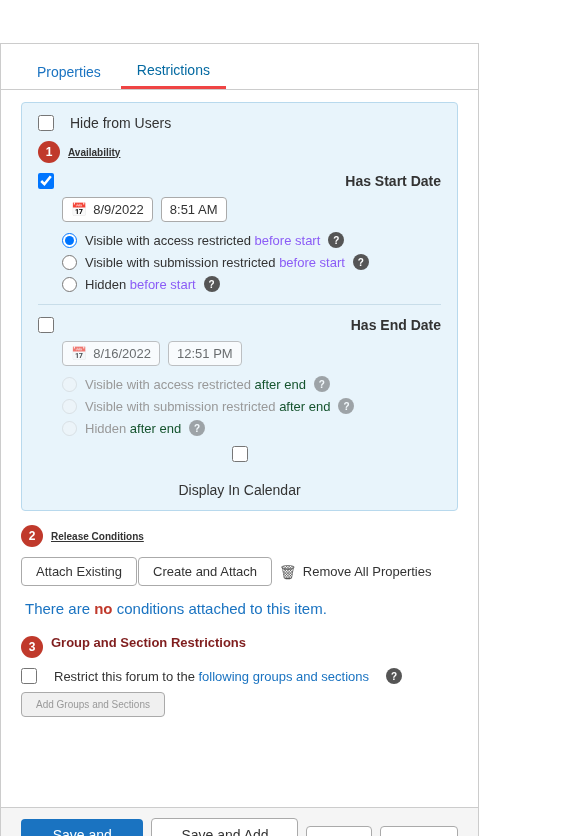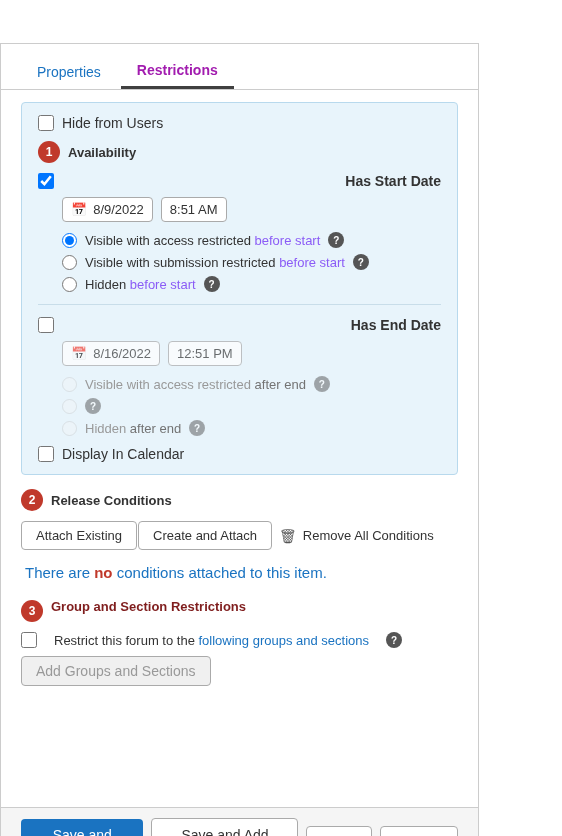--- a/index.html
+++ b/index.html
@@ -30,23 +30,23 @@
     .tab {
       padding: 8px 16px;
       cursor: pointer;
       color: #1a73c1;
       font-size: 14px;
       border: none;
       background: none;
       margin-right: 4px;
     }
     .tab.active {
-      color: #a21caf;
-      border-bottom: 3px solid #404040;
-      font-weight: bold;
+      color: #0369a1;
+      border-bottom: 3px solid #ef4444;
+      font-weight: normal;
     }
     .tab.inactive {
       color: #1a73c1;
     }
 
     
     .content {
       flex: 1;
       padding: 12px 20px;
       background: #fff;
@@ -58,40 +58,41 @@
       border: 1px solid #b8d9ed;
       border-radius: 4px;
       padding: 12px 16px;
       margin-bottom: 14px;
     }
 
     
     .hide-row {
       display: flex;
       align-items: flex-start;
-      gap: 8px;
+      gap: 16px;
       margin-bottom: 10px;
     }
     .badge {
       width: 22px;
       height: 22px;
       border-radius: 50%;
       background: #c0392b;
       color: #fff;
       display: flex;
       align-items: center;
       justify-content: center;
       font-size: 12px;
       font-weight: bold;
       flex-shrink: 0;
     }
     .section-title {
-      font-size: 13px;
-      font-weight: bold;
-      color: #333;
+      font-size: 10px;
+      font-weight: bold;
+      color: #333;
+      text-decoration: underline;
     }
 
     
     .checkbox-row {
       display: flex;
       align-items: center;
       gap: 8px;
       margin-bottom: 8px;
       justify-content: space-between;
     }
@@ -181,21 +182,21 @@
     }
 
     
     .radio-option.disabled label {
       color: #999;
     }
     .radio-option.disabled input[type="radio"] {
       opacity: 0.5;
     }
     .radio-option.disabled .link-text {
-      color: #737373;
+      color: #14532d;
       text-align: right;
     }
 
     
     .release-section {
       margin-bottom: 14px;
     }
     .section-header-line {
       display: flex;
       align-items: center;
@@ -267,21 +268,21 @@
     .restrict-row .link-text {
       color: #1a73c1;
     }
 
     .btn-add-groups {
       border: 1px solid #aaa;
       background: #f0f0f0;
       color: #999;
       padding: 6px 14px;
       border-radius: 4px;
-      font-size: 14px;
+      font-size: 10px;
       cursor: not-allowed;
     }
 
     
     .footer-bar {
       display: flex;
       align-items: center;
       gap: 8px;
       padding: 10px 20px;
       background: #f5f5f5;
@@ -302,22 +303,23 @@
       border: 1px solid #aaa;
       padding: 8px 16px;
       border-radius: 4px;
       font-size: 14px;
       cursor: pointer;
     }
 
     .display-calendar-row {
       display: flex;
       align-items: center;
-      gap: 8px;
+      gap: 20px;
       margin-top: 10px;
+      flex-direction: column;
     }
     .display-calendar-row label {
       font-size: 14px;
       color: #333;
     }
   </style>
 </head>
 <body>
 
 <div class="page-wrapper">
@@ -397,20 +399,23 @@
 
       <div class="radio-option disabled">
         <input type="radio" name="endOption" id="endOpt1" disabled="" style="">
         <label for="endOpt1">
           Visible with access restricted <span class="link-text">after end</span>
         </label>
         <span class="help-icon" style="opacity:0.5;">?</span>
       </div>
       <div class="radio-option disabled">
         <input type="radio" name="endOption" id="endOpt2" disabled="" style="">
+        <label for="endOpt2">
+          Visible with submission restricted <span class="link-text">after end</span>
+        </label>
         <span class="help-icon" style="opacity:0.5;">?</span>
       </div>
       <div class="radio-option disabled">
         <input type="radio" name="endOption" id="endOpt3" disabled="" style="">
         <label for="endOpt3">
           Hidden <span class="link-text">after end</span>
         </label>
         <span class="help-icon" style="opacity:0.5;">?</span>
       </div>
 
@@ -425,21 +430,21 @@
       <div class="section-header-line">
         <div class="badge">2</div>
         <span class="section-title">Release Conditions</span>
       </div>
 
       <div class="btn-row">
         <button class="btn-outline">Attach Existing</button>
         <button class="btn-outline">Create and Attach</button>
         <button class="btn-remove">
           <span class="trash-icon">🗑</span>
-          <span>Remove All Conditions</span>
+          <span>Remove All Properties</span>
         </button>
       </div>
 
       <div style="padding: 4px 0;">
         <span class="conditions-message">
           There are <span class="no">no</span> conditions attached to this item.
         </span>
       </div>
     </div>
 

